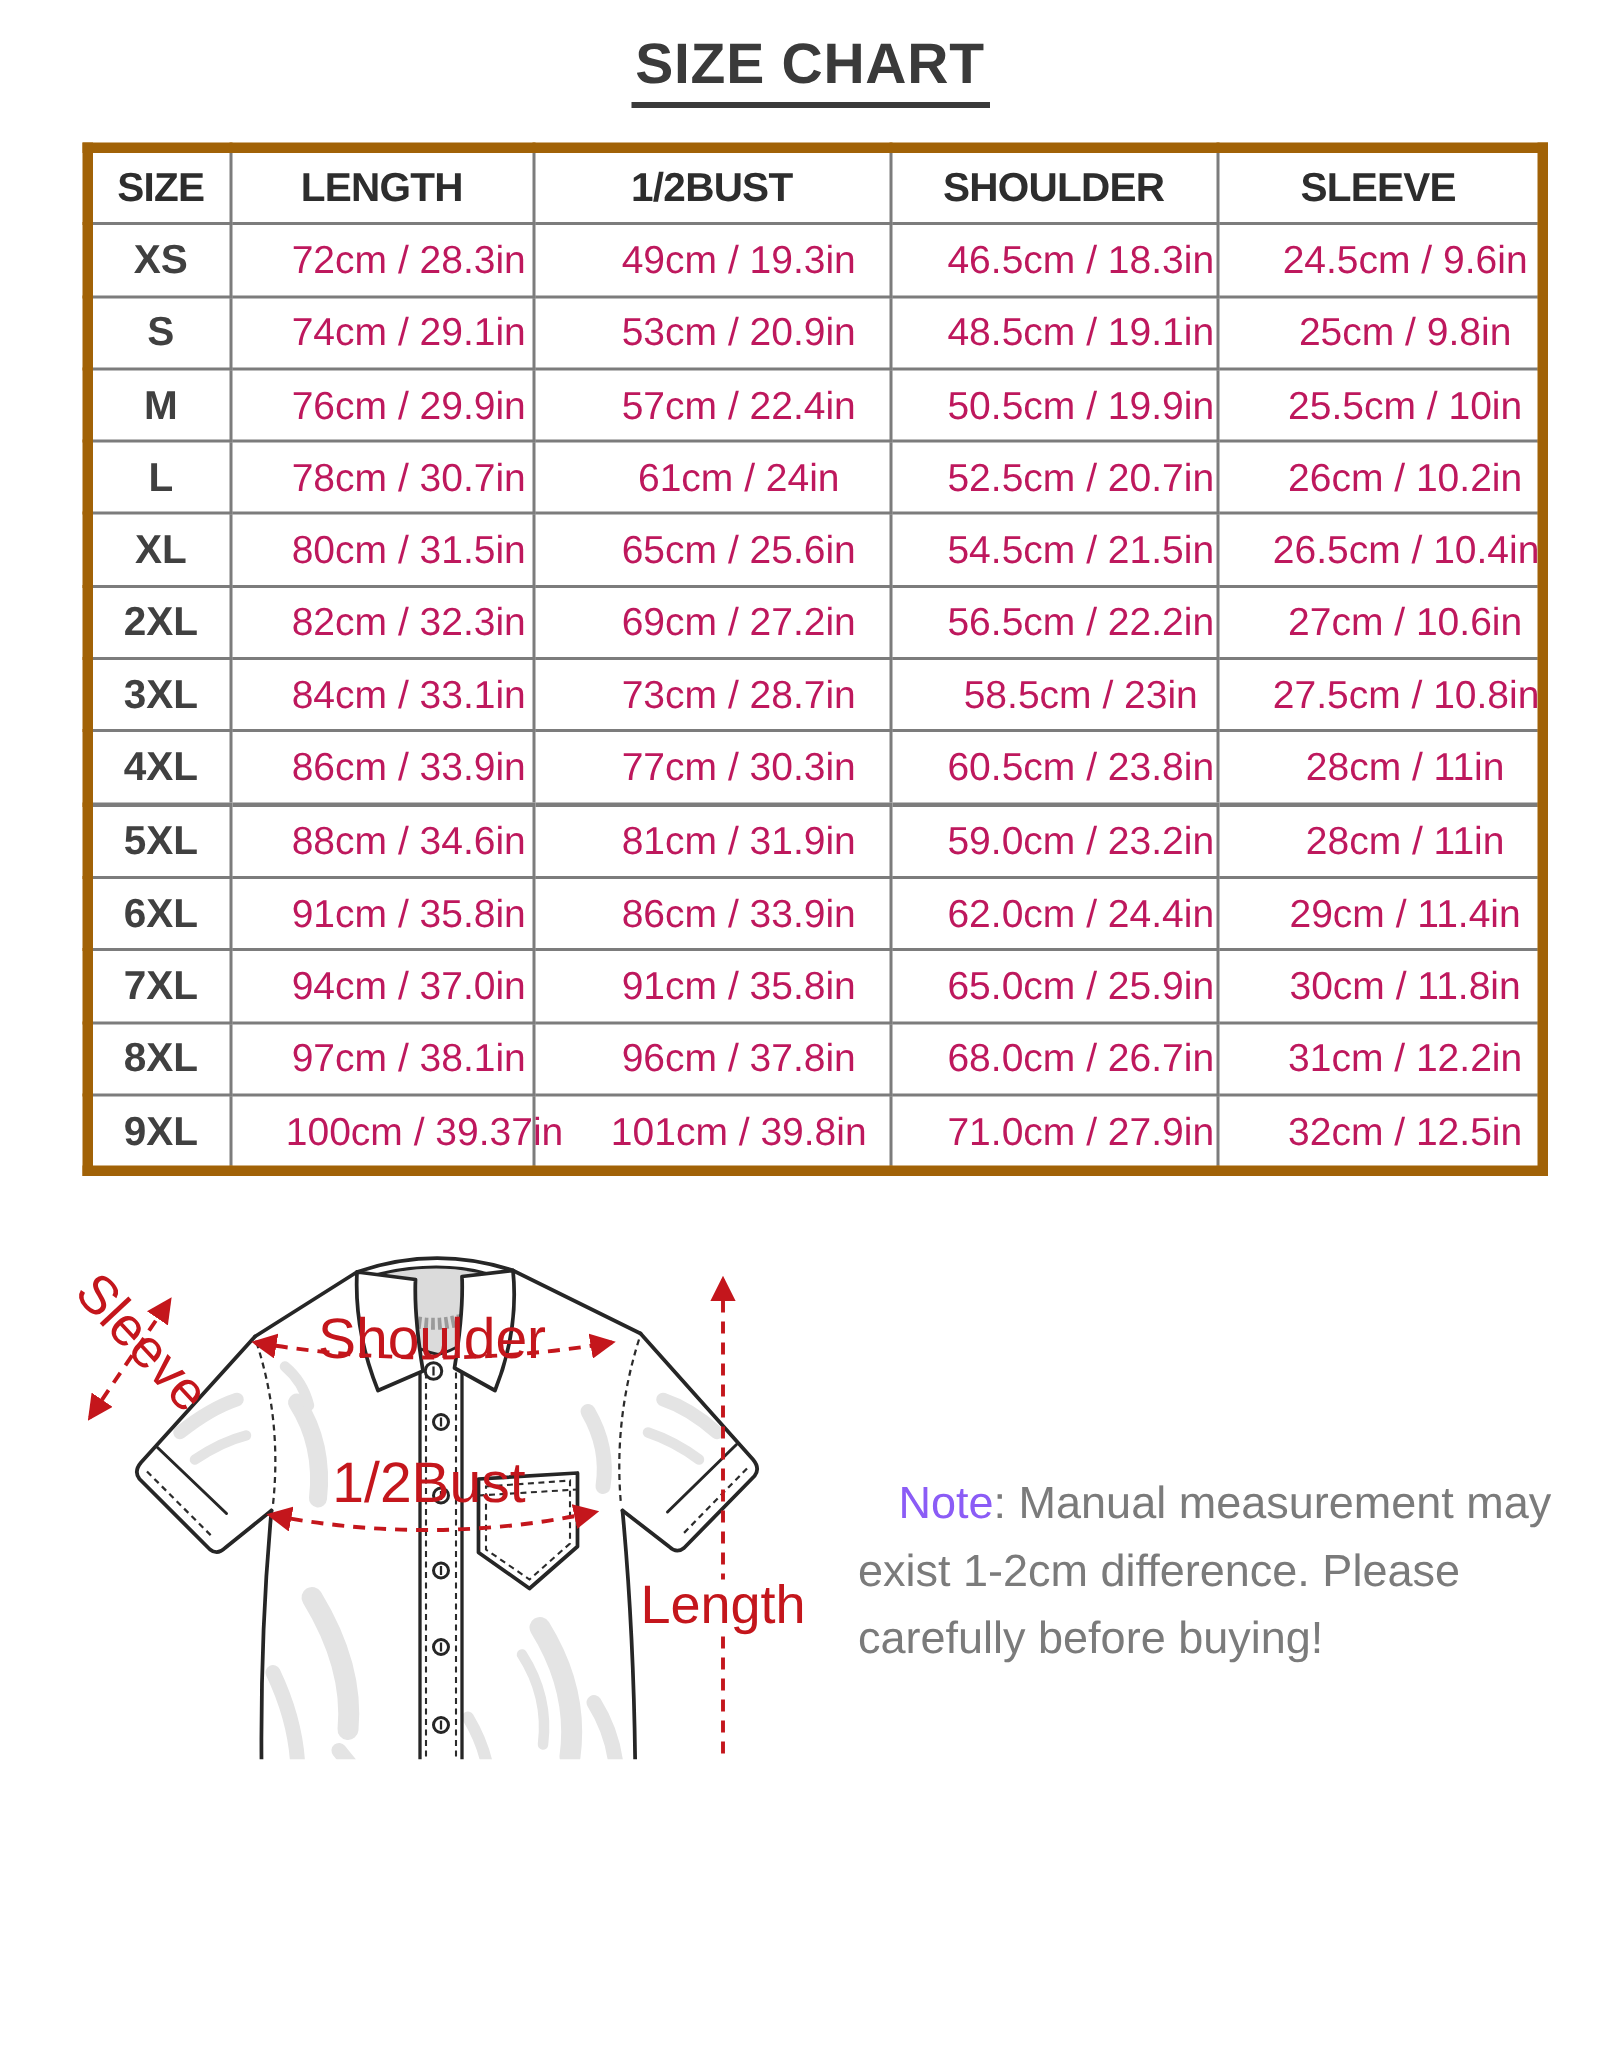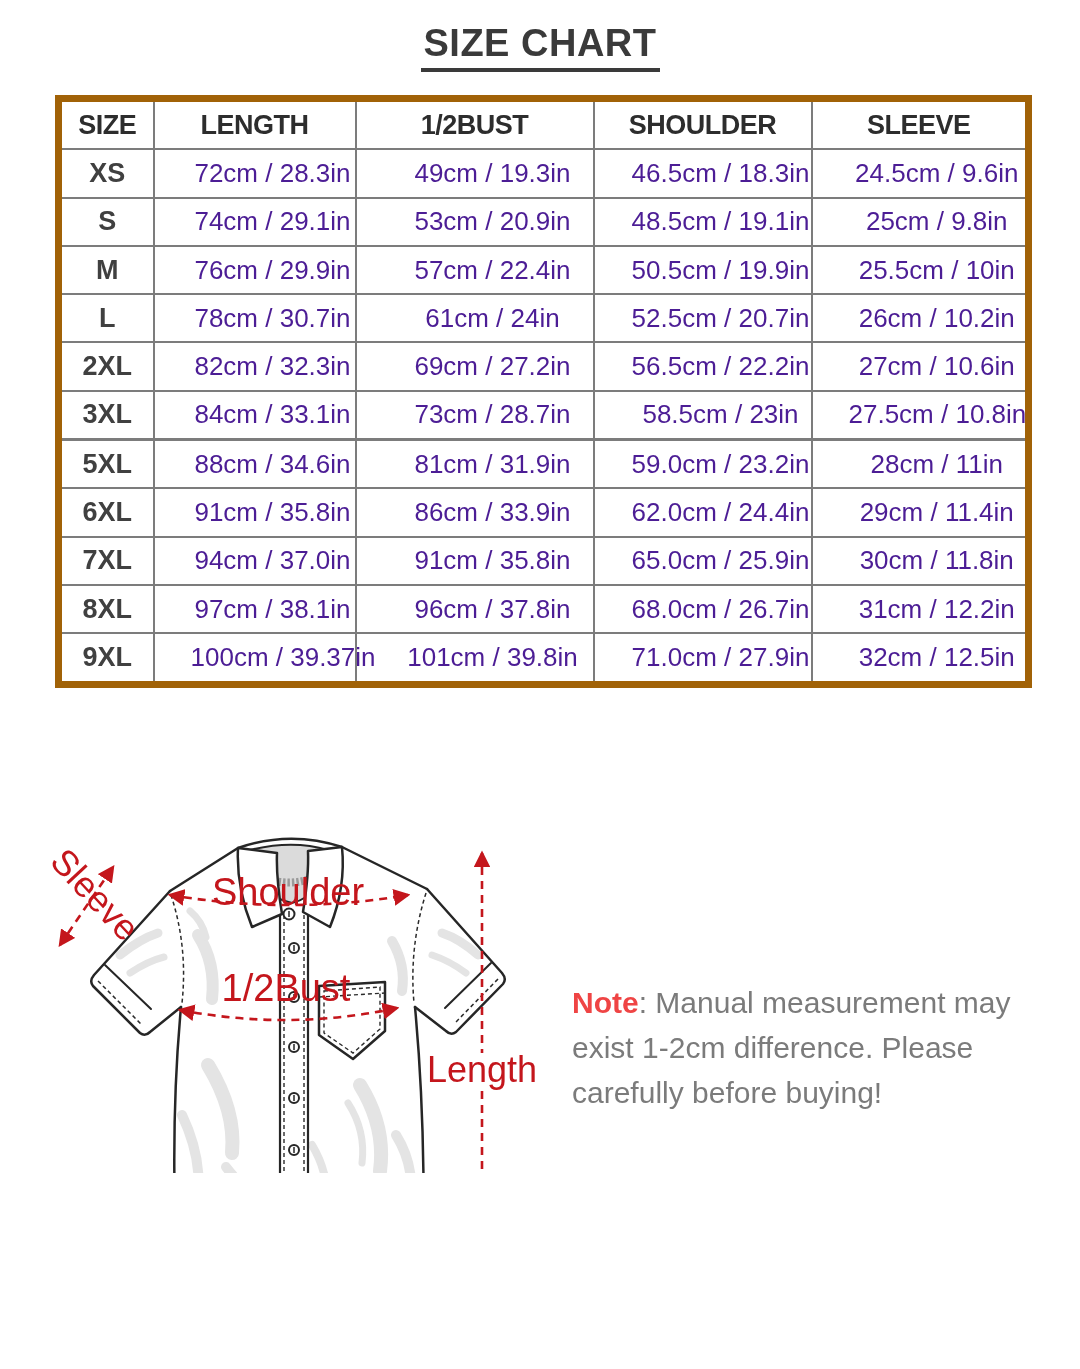--- a/index.html
+++ b/index.html
@@ -7,27 +7,27 @@
         font-family:"Liberation Sans",sans-serif;overflow:hidden;}
   .title-wrap{position:absolute;top:22px;left:0;width:100%;text-align:center;}
   .title-wrap span{display:inline-block;font-size:38px;font-weight:bold;color:#3a3a3a;
         letter-spacing:.5px;border-bottom:4px solid #3a3a3a;padding:0 3px 3px 3px;}
   table.size-table{position:absolute;left:55px;top:95px;width:970px;
         border-collapse:collapse;border:7px solid #a16207;table-layout:fixed;}
   .size-table th,.size-table td{border:2px solid #7c7c7c;text-align:center;
         vertical-align:middle;height:46.3px;padding:0;white-space:nowrap;}
   .size-table thead th{font-size:27px;font-weight:bold;color:#2d2d2d;letter-spacing:-.5px;}
   .size-table tbody th{font-size:27px;font-weight:bold;color:#404040;}
-  .size-table tbody td{font-size:26px;font-weight:normal;color:#4c1d95;padding-left:36px;}
+  .size-table tbody td{font-size:26px;font-weight:normal;color:#be185d;padding-left:36px;}
   .size-table tbody tr.thick th,.size-table tbody tr.thick td{border-top-width:3px;}
   .diagram-svg{position:absolute;left:30px;top:815px;width:540px;height:548px;}
   .diagram-svg text{font-family:"Liberation Sans",sans-serif;fill:#c4161c;}
   .note{position:absolute;left:572px;top:980px;width:492px;
         font-size:30px;line-height:45px;color:#7b7b7b;}
-  .note .note-label{font-weight:bold;color:#ef4444;}
+  .note .note-label{font-weight:normal;color:#8b5cf6;margin-left:27px;}
 </style>
 </head>
 <body>
 
 <div class="page">
 
   <div class="title-wrap">
     <span>SIZE CHART</span>
   </div>
 
@@ -71,32 +71,46 @@
         <td>25.5cm / 10in</td>
       </tr>
       <tr>
         <th>L</th>
         <td>78cm / 30.7in</td>
         <td>61cm / 24in</td>
         <td>52.5cm / 20.7in</td>
         <td>26cm / 10.2in</td>
       </tr>
       <tr>
+        <th>XL</th>
+        <td>80cm / 31.5in</td>
+        <td>65cm / 25.6in</td>
+        <td>54.5cm / 21.5in</td>
+        <td>26.5cm / 10.4in</td>
+      </tr>
+      <tr>
         <th>2XL</th>
         <td>82cm / 32.3in</td>
         <td>69cm / 27.2in</td>
         <td>56.5cm / 22.2in</td>
         <td>27cm / 10.6in</td>
       </tr>
       <tr>
         <th>3XL</th>
         <td>84cm / 33.1in</td>
         <td>73cm / 28.7in</td>
         <td>58.5cm / 23in</td>
         <td>27.5cm / 10.8in</td>
+      </tr>
+      <tr>
+        <th>4XL</th>
+        <td>86cm / 33.9in</td>
+        <td>77cm / 30.3in</td>
+        <td>60.5cm / 23.8in</td>
+        <td>28cm / 11in</td>
       </tr>
       <tr class="thick">
         <th>5XL</th>
         <td>88cm / 34.6in</td>
         <td>81cm / 31.9in</td>
         <td>59.0cm / 23.2in</td>
         <td>28cm / 11in</td>
       </tr>
       <tr>
         <th>6XL</th>

